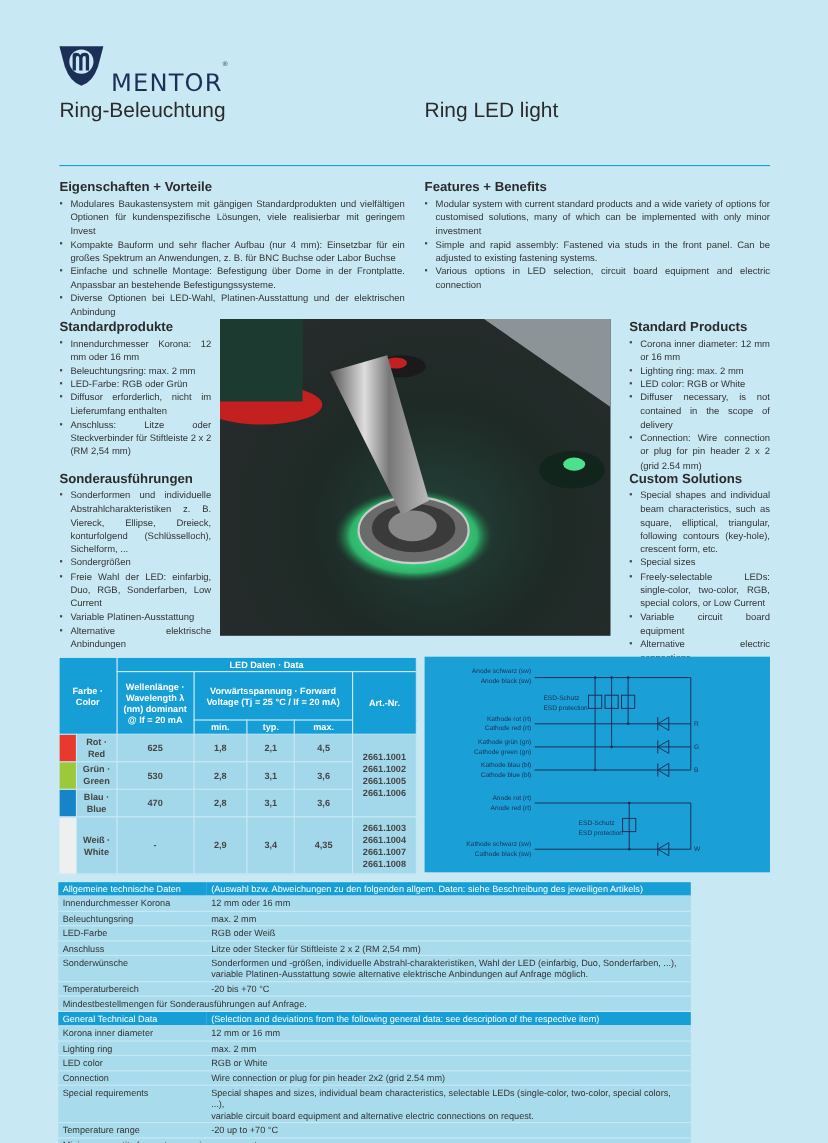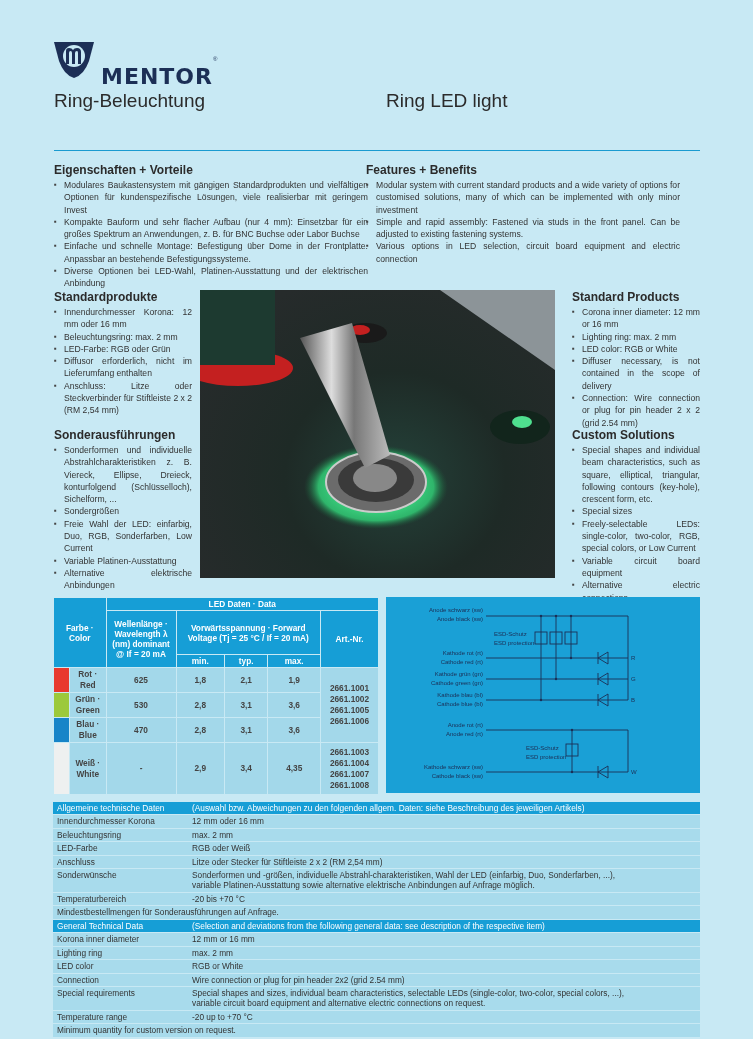--- a/index.html
+++ b/index.html
@@ -2,21 +2,21 @@
 <html><head>
 <meta charset="utf-8">
 <style>
   * { box-sizing: border-box; margin: 0; padding: 0; }
   body { width: 753px; height: 1039px; background: #c8e9f4; font-family: "Liberation Sans", sans-serif; color: #2a2a2a; position: relative; overflow: hidden; }
   .abs { position: absolute; }
 
   
   .logo { left: 53px; top: 28px; display: flex; align-items: center; }
   .logo-mark { width: 42px; height: 40px; }
-  .logo-text { font-family: "DejaVu Sans", sans-serif; font-weight: bold; font-size: 22px; color: #1c2f56; letter-spacing: 1px; margin-left: 6px; margin-top: 36px; }
+  .logo-text { font-family: "DejaVu Sans", sans-serif; font-weight: normal; font-size: 22px; color: #1c2f56; letter-spacing: 1px; margin-left: 6px; margin-top: 36px; }
   .logo-reg { font-size: 6px; vertical-align: top; color: #1c2f56; }
 
   .title { font-size: 19px; color: #2b2b2b; top: 90px; }
   .rule { left: 54px; width: 646px; top: 150px; height: 1px; background: #1a9bd0; }
 
   h3 { font-size: 12px; font-weight: bold; color: #2b2b2b; margin-bottom: 2px; }
   ul { list-style: none; }
   li { font-size: 8.6px; line-height: 12.3px; color: #333; padding-left: 10px; position: relative; text-align: justify; }
   li::before { content: "\25AA"; position: absolute; left: 0; top: 0; font-size: 8px; color: #444; }
 
@@ -28,21 +28,21 @@
   .led-table td, .led-table th { border: 1px solid #c8e9f4; text-align: center; font-weight: bold; }
   .led-table th { background: #169ed6; color: #ffffff; padding: 1px 2px; line-height: 10px; }
   .led-table td { background: #a3d8ea; color: #444; line-height: 11px; padding: 1px 2px; }
   .swatch { width: 16px; padding: 0 !important; }
 
   
   .circuit { left: 386px; top: 597px; width: 314px; height: 196px; background: #1aa0d6; }
   .circuit svg text { font-family: "Liberation Sans", sans-serif; font-size: 6px; fill: #1c2f56; }
 
   
-  .tech { left: 53px; width: 647px; border-collapse: collapse; font-size: 8.3px; }
+  .tech { left: 53px; width: 575px; border-collapse: collapse; font-size: 8.3px; }
   .tech td { padding: 1px 4px; line-height: 10.4px; border-bottom: 1px solid #c8e9f4; background: #a8dbec; color: #333; vertical-align: top; }
   .tech tr.head td { background: #169ed6; color: #ffffff; }
   .tech td.k { width: 135px; }
 </style>
 </head>
 <body>
 
 <div class="abs logo">
   <svg class="logo-mark" viewBox="0 0 42 40">
     <path d="M1 3 L41 3 L36 22 Q31 36 21 39 Q11 36 6 22 Z" fill="#1c2f56"></path>
@@ -60,21 +60,21 @@
 <div class="abs" style="left:54px; top:163px; width:314px;">
   <h3>Eigenschaften + Vorteile</h3>
   <ul>
     <li>Modulares Baukastensystem mit gängigen Standardprodukten und vielfältigen Optionen für kundenspezifische Lösungen, viele realisierbar mit geringem Invest</li>
     <li>Kompakte Bauform und sehr flacher Aufbau (nur 4 mm): Einsetzbar für ein großes Spektrum an Anwendungen, z. B. für BNC Buchse oder Labor Buchse</li>
     <li>Einfache und schnelle Montage: Befestigung über Dome in der Frontplatte. Anpassbar an bestehende Befestigungssysteme.</li>
     <li>Diverse Optionen bei LED-Wahl, Platinen-Ausstattung und der elektrischen Anbindung</li>
   </ul>
 </div>
 
-<div class="abs" style="left:366px; top:163px; width:314px;">
+<div class="abs" style="left:386px; top:163px; width:314px;">
   <h3>Features + Benefits</h3>
   <ul>
     <li>Modular system with current standard products and a wide variety of options for customised solutions, many of which can be implemented with only minor investment</li>
     <li>Simple and rapid assembly: Fastened via studs in the front panel. Can be adjusted to existing fastening systems.</li>
     <li>Various options in LED selection, circuit board equipment and electric connection</li>
   </ul>
 </div>
 
 <div class="abs" style="left:54px; top:290px; width:138px;">
   <h3>Standardprodukte</h3>
@@ -166,21 +166,21 @@
     <th>min.</th>
     <th>typ.</th>
     <th>max.</th>
   </tr>
   <tr>
     <td class="swatch sw0" style="background: rgb(232, 57, 46);"></td>
     <td><span>Rot ·</span><br><span>Red</span></td>
     <td>625</td>
     <td>1,8</td>
     <td>2,1</td>
-    <td>1,9</td>
+    <td>4,5</td>
     <td rowspan="3">
       <span>2661.1001</span><br><span>2661.1002</span><br><span>2661.1005</span><br><span>2661.1006</span>
     </td>
   </tr>
   <tr>
     <td class="swatch sw1" style="background: rgb(156, 201, 59);"></td>
     <td><span>Grün ·</span><br><span>Green</span></td>
     <td>530</td>
     <td>2,8</td>
     <td>3,1</td>

